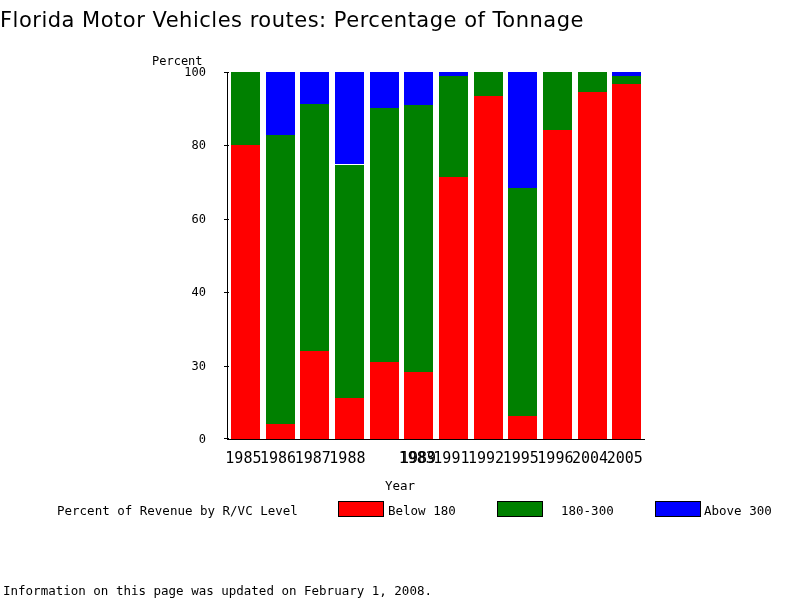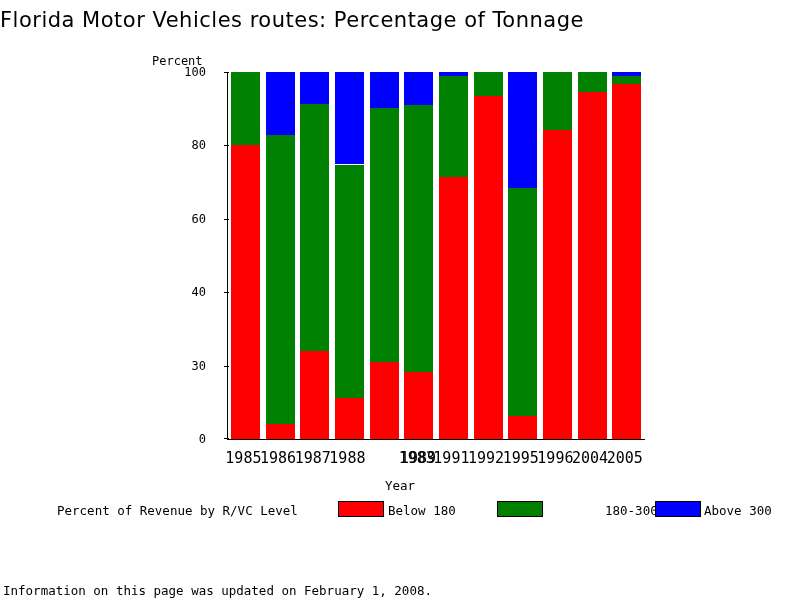--- a/index.html
+++ b/index.html
@@ -247,21 +247,21 @@
     <div class="xtick-label" style="left: 378.667px;">2005</div>
   </div>
 
 <div id="xaxis-title">Year</div>
 
 <div id="legend">
   <div id="legend-title">Percent of Revenue by R/VC Level</div>
 <div class="legend-swatch" style="left: 338px; background: rgb(255, 0, 0);"></div>
     <div class="legend-label" style="left: 388px; text-align: center;">Below 180</div>
     <div class="legend-swatch" style="left: 497px; background: rgb(0, 128, 0);"></div>
-    <div class="legend-label" style="left: 561px; margin-left: 44px;">180-300</div>
+    <div class="legend-label" style="left: 561px;">180-300</div>
     <div class="legend-swatch" style="left: 655px; background: rgb(0, 0, 255);"></div>
     <div class="legend-label" style="left: 704px;">Above 300</div>
   </div>
 
 <div id="footnote">
 </div>
 
 <div id="updated">Information on this page was updated on February 1, 2008.</div>
 
 </body></html>

